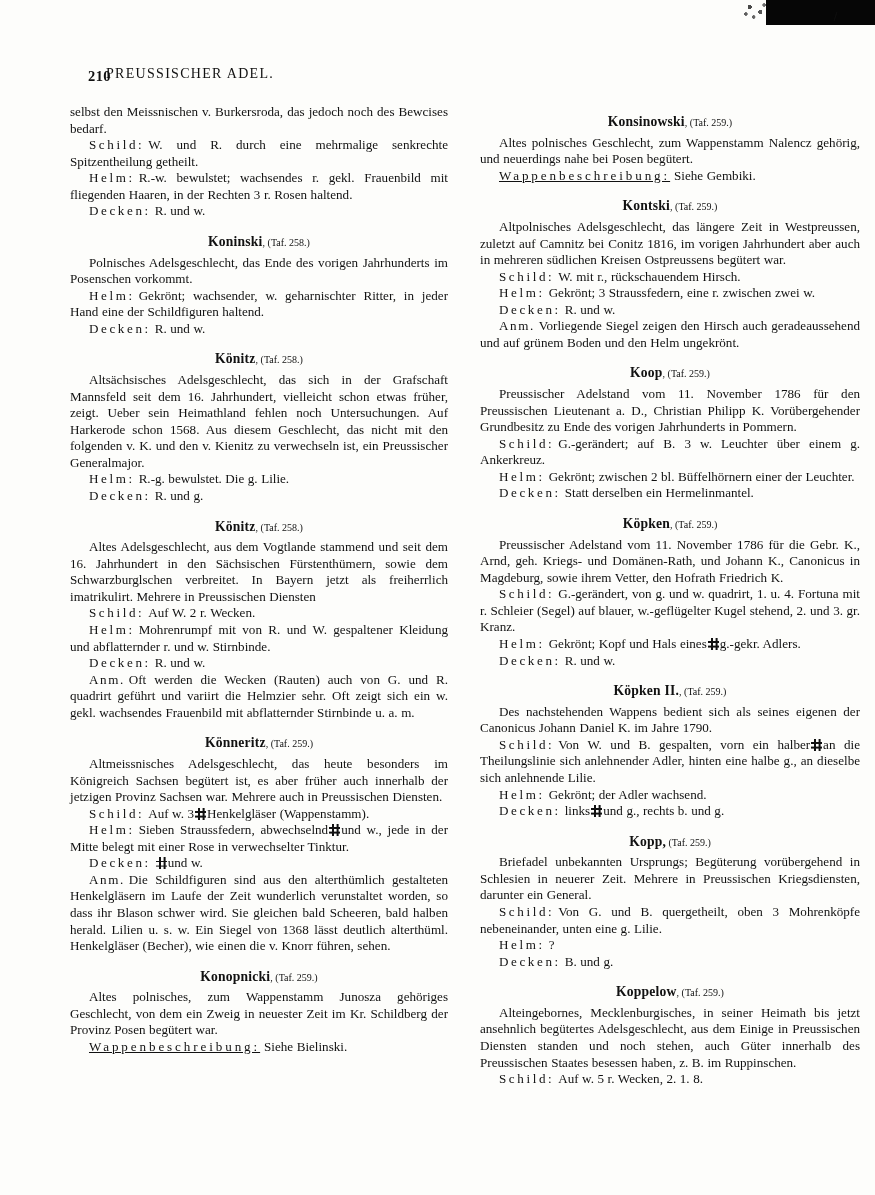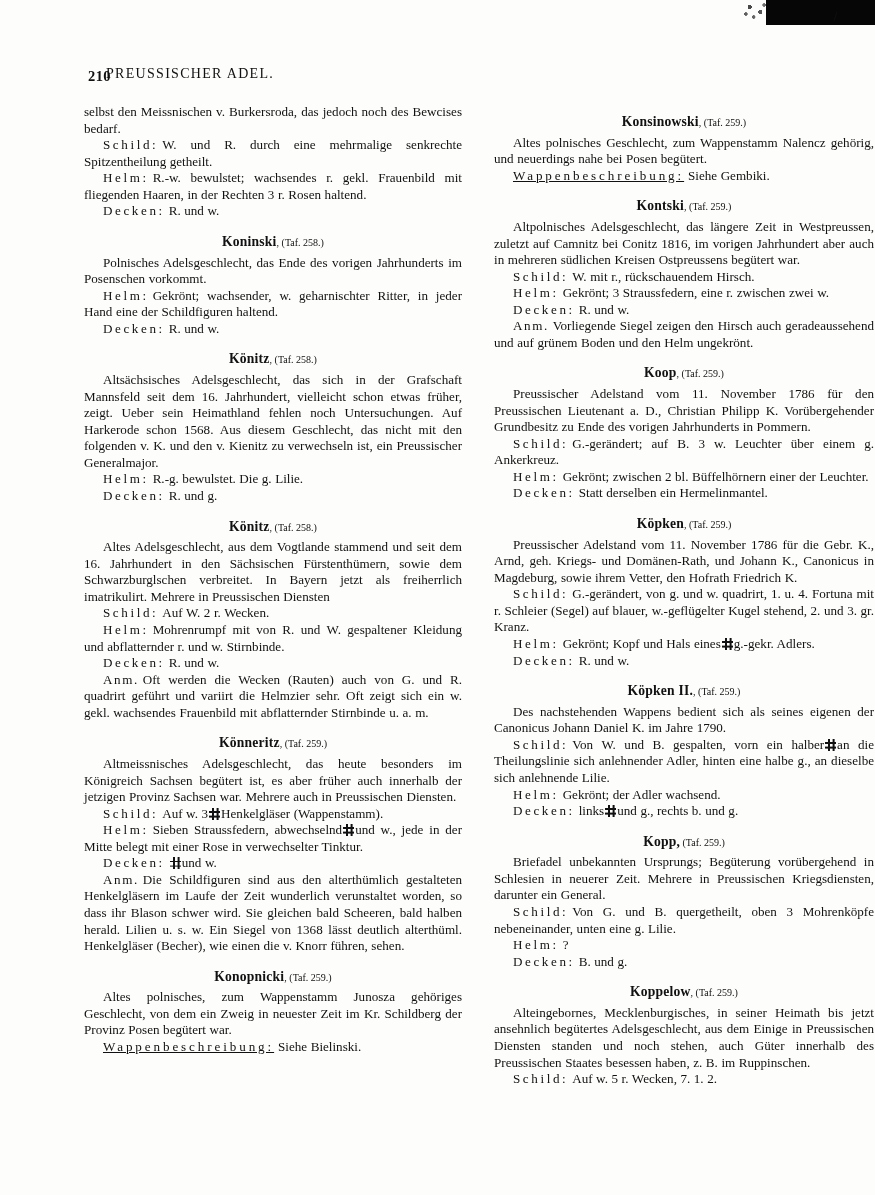--- a/index.html
+++ b/index.html
@@ -79,21 +79,21 @@
     font-weight: normal;
     font-size: 14px;
     letter-spacing: 1.3px;
     padding-left: 18px;
   }
 
   
   .columns {
     position: absolute;
     top: 104px;
-    left: 84px;
+    left: 70px;
     width: 700px;
     height: 1040px;
     display: flex;
     gap: 32px;
   }
   .col {
     width: 378px;
     flex: 0 0 378px;
   }
   .col.right { width: 380px; flex: 0 0 380px; }
@@ -269,19 +269,19 @@
         <h2 class="fam"><span>Kopp,</span><span class="taf"> <span>(Taf.</span> <span>259.</span><span>)</span></span></h2>
         <p class="body">Briefadel unbekannten Ursprungs; Begüterung vorübergehend in Schlesien in neuerer Zeit. Mehrere in Preussischen Kriegsdiensten, darunter ein General.</p>
         <p class="body"><span class="lbl">Schild:</span><span class="sp"></span><span>Von G. und B. quergetheilt, oben 3 Mohrenköpfe nebeneinander, unten eine g. Lilie.</span></p>
         <p class="body"><span class="lbl">Helm:</span><span class="sp"></span><span>?</span></p>
         <p class="body"><span class="lbl">Decken:</span><span class="sp"></span><span>B. und g.</span></p>
       </div>
 
       <div class="entry">
         <h2 class="fam"><span>Koppelow</span><span class="taf">, <span>(Taf.</span> <span>259.</span><span>)</span></span></h2>
         <p class="body">Alteingebornes, Mecklenburgisches, in seiner Heimath bis jetzt ansehnlich begütertes Adelsgeschlecht, aus dem Einige in Preussischen Diensten standen und noch stehen, auch Güter innerhalb des Preussischen Staates besessen haben, z. B. im Ruppinschen.</p>
-        <p class="body"><span class="lbl">Schild:</span><span class="sp"></span><span>Auf w. 5 r. Wecken, 7. 1. 2.</span></p>
+        <p class="body"><span class="lbl">Schild:</span><span class="sp"></span><span>Auf w. 5 r. Wecken, 2. 1. 8.</span></p>
       </div>
 
     </div>
 
   </div>
 </div>
 
 </body></html>

